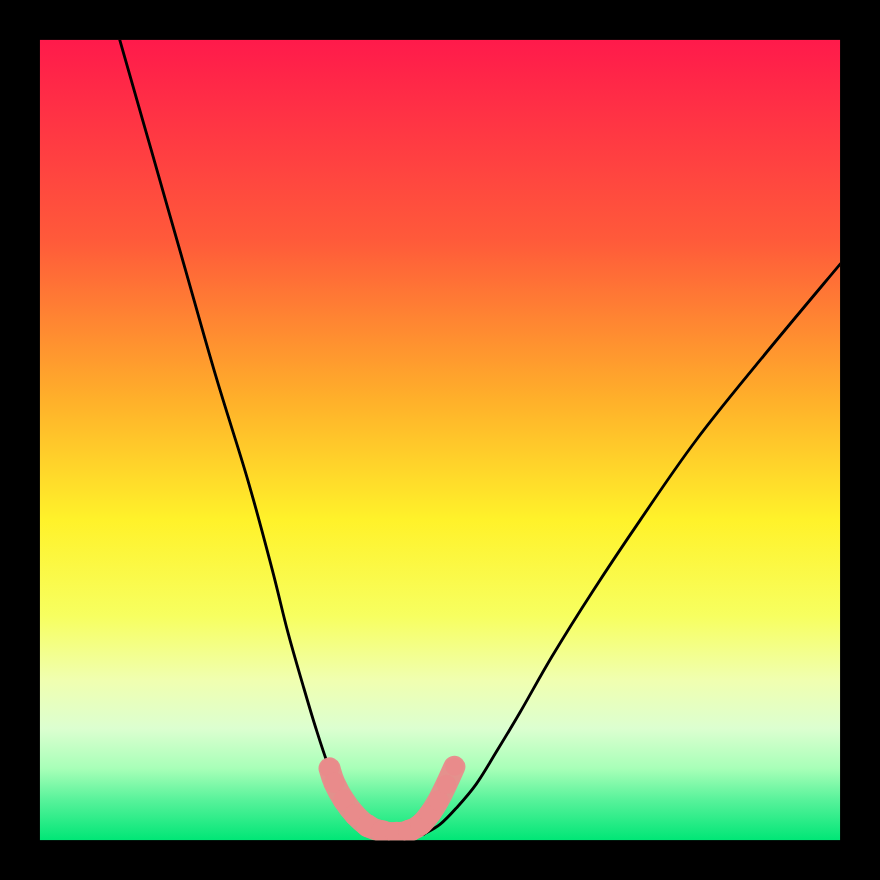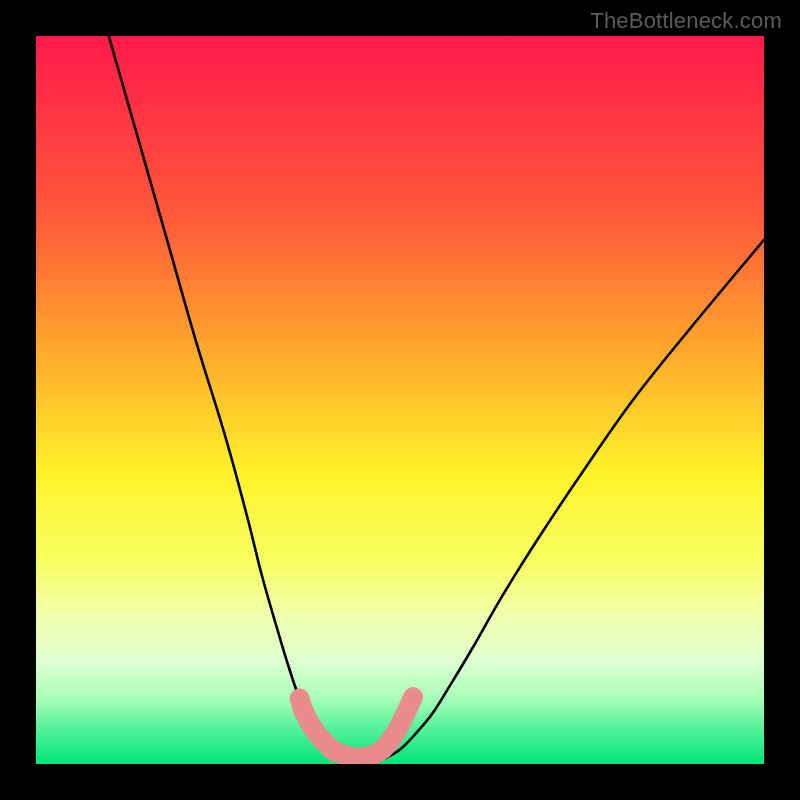--- a/index.html
+++ b/index.html
@@ -48,21 +48,20 @@
     color: #5b5b5b;
     font-size: 22px;
     font-weight: 500;
     letter-spacing: 0.2px;
   }
 </style>
 </head>
 <body>
 
 <div class="frame">
-  <div class="watermark">TheBottleneck.com</div>
   <div class="plot-area">
     <svg class="gradient" viewBox="0 0 728 728" preserveAspectRatio="none">
       <defs>
         <linearGradient id="bg" x1="0" y1="0" x2="0" y2="1">
             <stop offset="0%" stop-color="#ff1a4b"></stop>
             <stop offset="25%" stop-color="#ff5a3a"></stop>
             <stop offset="45%" stop-color="#ffb02a"></stop>
             <stop offset="60%" stop-color="#fff22a"></stop>
             <stop offset="72%" stop-color="#f7ff60"></stop>
             <stop offset="80%" stop-color="#f0ffb0"></stop>

